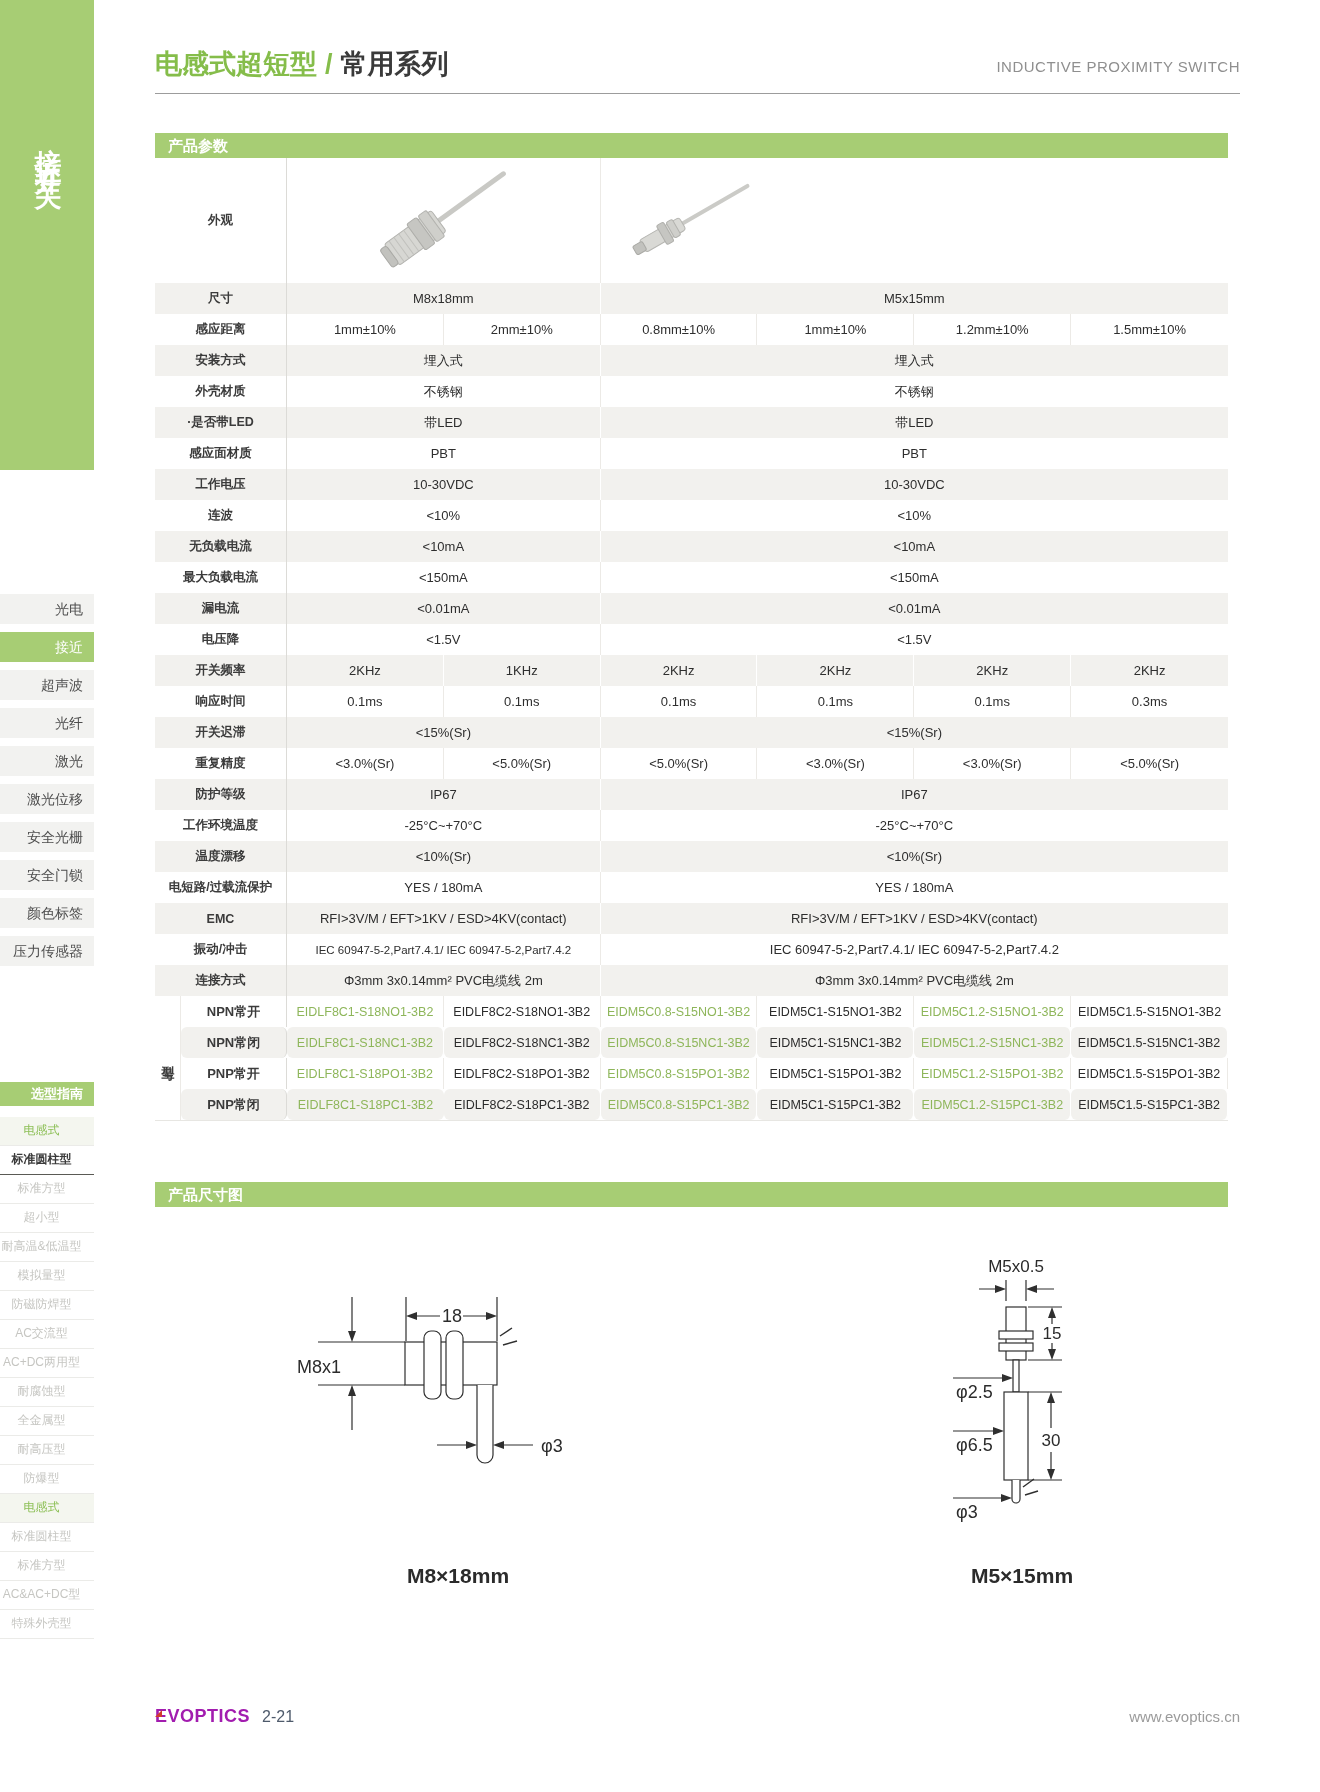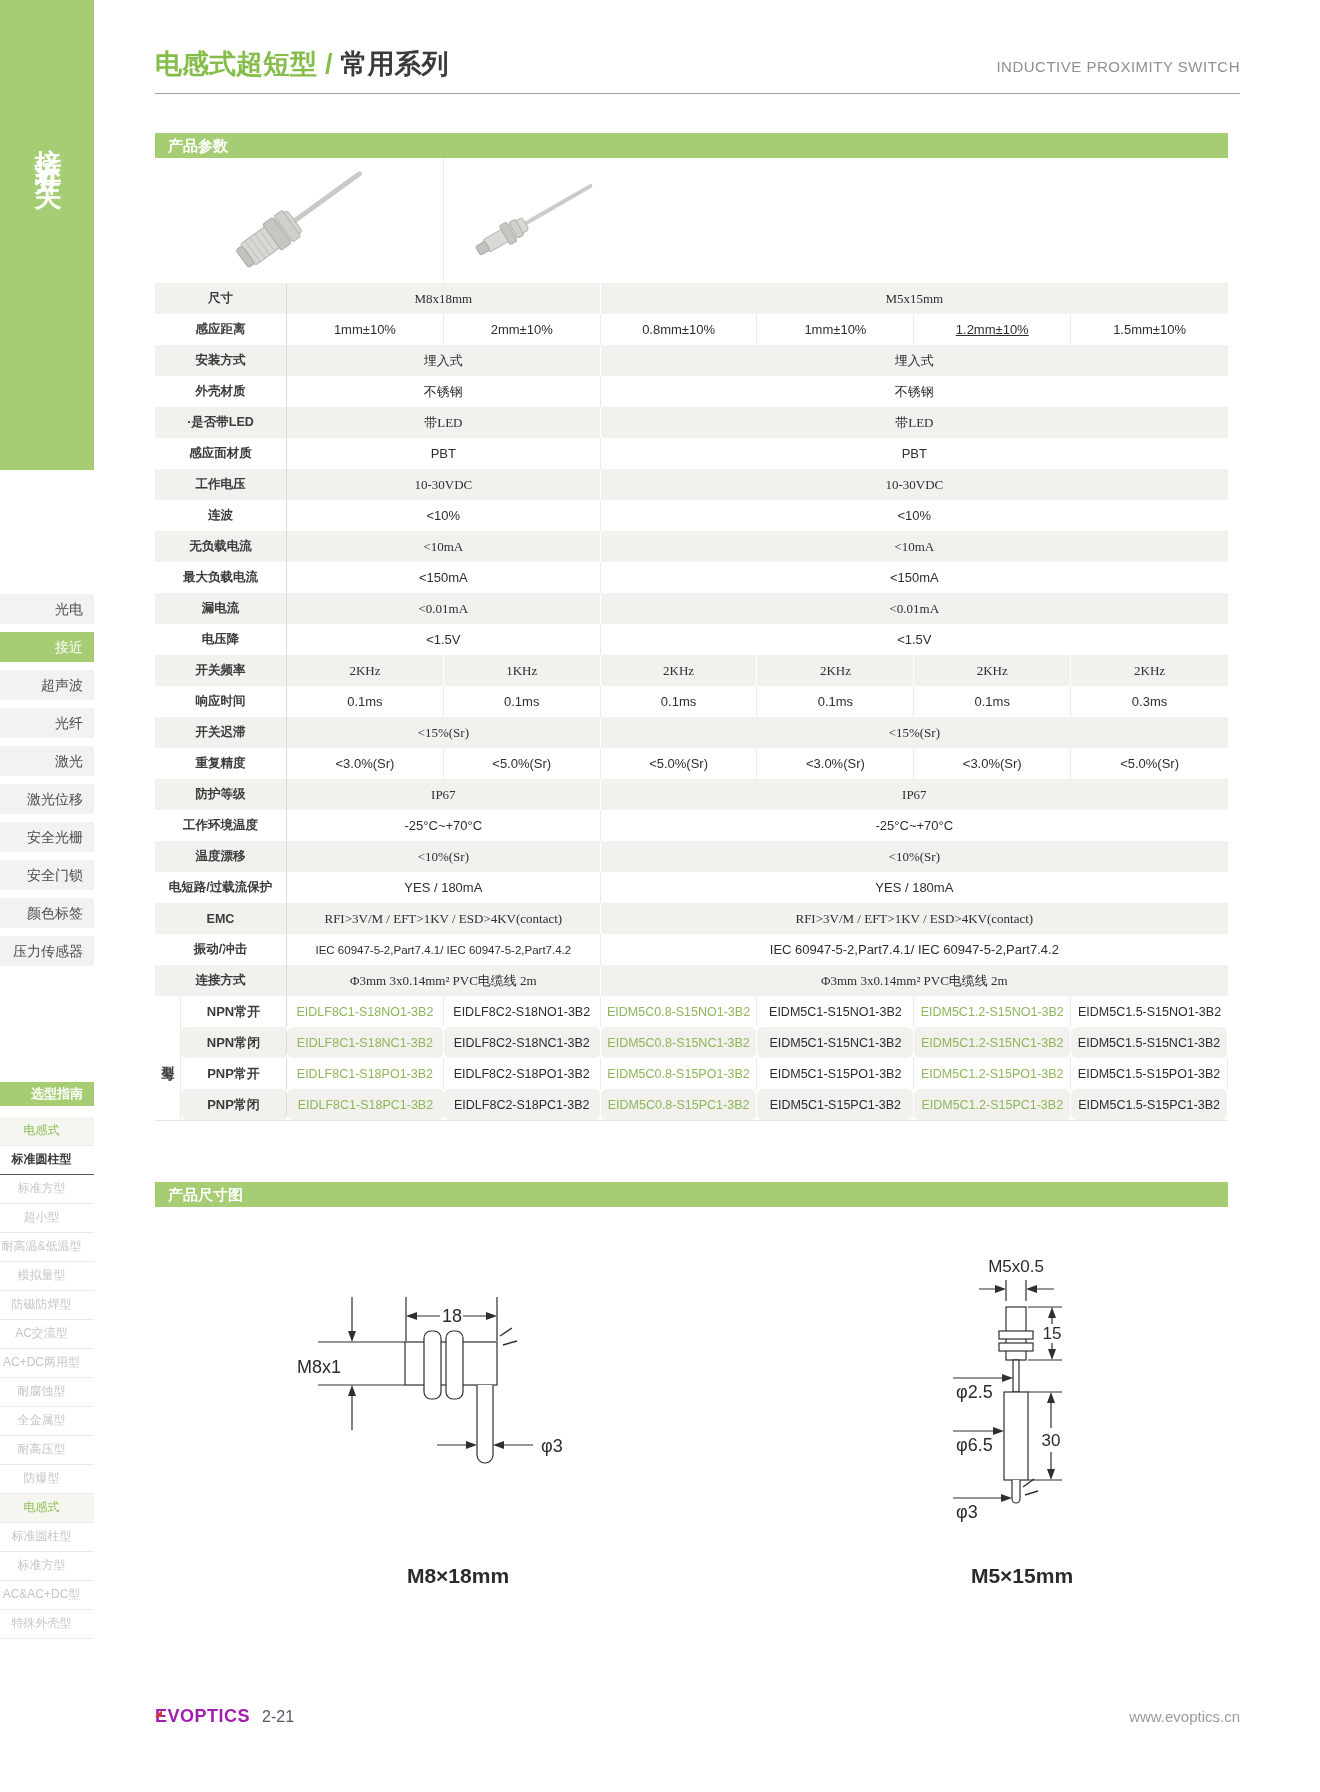--- a/index.html
+++ b/index.html
@@ -60,21 +60,21 @@
   .tlabel{
     display:flex;align-items:center;justify-content:center;
     font-size:12.5px;font-weight:bold;color:#3b3b3b;
     border-right:1px solid #dcdbd7;box-sizing:border-box;text-align:center;
   }
   .tcell{
     display:flex;align-items:center;justify-content:center;
     font-size:13px;color:#2e2e2e;border-right:1px solid #eceae6;box-sizing:border-box;
     white-space:nowrap;
   }
-  .trow.shade .tcell{border-right-color:#ffffff;font-family:Liberation Serif, serif;}
+  .trow.shade .tcell{border-right-color:#ffffff;}
   .trow .tcell:last-child{border-right:none;}
   .tcell.small{font-size:11.5px;}
   
   .model-block{
     display:grid;grid-template-columns:26px 106px repeat(6,1fr);
     grid-auto-rows:31px;border-bottom:1px solid #e7e6e2;
   }
   .model-group{
     grid-row:1 / span 4;display:flex;align-items:center;justify-content:center;
     writing-mode:vertical-rl;font-size:13px;font-weight:bold;color:#3b3b3b;
@@ -152,20 +152,21 @@
 <div class="page-title">
   <span class="zh-green">电感式超短型</span><span class="divider">/</span><span class="zh-dark">常用系列</span>
 </div>
 <div class="title-en">INDUCTIVE PROXIMITY SWITCH</div>
 <div class="header-rule"></div>
 
 <div class="banner params">产品参数</div>
 
 <div class="spec-table" id="spec-rows">
   <div class="trow trow-appearance">
+    <div class="tlabel">外观</div>
     <div class="tcell" style="grid-column:span 2">
       <svg width="180" height="112" viewBox="0 0 180 112">
         <g transform="rotate(-36 85 60)">
           <line x1="88" y1="57" x2="168" y2="57" stroke="#c9c9c5" stroke-width="5" stroke-linecap="round"></line>
           <rect x="30" y="44" width="58" height="26" rx="3" fill="#d7d7d3" stroke="#b3b3af"></rect>
           <path d="M36 44 v26 M42 44 v26 M48 44 v26 M54 44 v26" stroke="#c1c1bd" fill="none"></path>
           <rect x="60" y="41" width="12" height="32" rx="2" fill="#c6c6c2" stroke="#adada9"></rect>
           <rect x="74" y="41" width="10" height="32" rx="2" fill="#cfcfcb" stroke="#b3b3af"></rect>
           <rect x="23" y="46" width="8" height="22" rx="3" fill="#c2c2be" stroke="#a9a9a5"></rect>
         </g>
@@ -187,21 +188,21 @@
       <div class="tlabel">尺寸</div>
       <div class="tcell" style="grid-column: span 2;">M8x18mm</div>
       <div class="tcell" style="grid-column: span 4;">M5x15mm</div>
     </div>
     <div class="trow">
       <div class="tlabel">感应距离</div>
       <div class="tcell" style="grid-column: span 1;">1mm±10%</div>
       <div class="tcell" style="grid-column: span 1;">2mm±10%</div>
       <div class="tcell" style="grid-column: span 1;">0.8mm±10%</div>
       <div class="tcell" style="grid-column: span 1;">1mm±10%</div>
-      <div class="tcell" style="grid-column: span 1; text-decoration: underline;">1.2mm±10%</div>
+      <div class="tcell" style="grid-column: span 1;">1.2mm±10%</div>
       <div class="tcell" style="grid-column: span 1;">1.5mm±10%</div>
     </div>
     <div class="trow shade">
       <div class="tlabel">安装方式</div>
       <div class="tcell" style="grid-column: span 2;">埋入式</div>
       <div class="tcell" style="grid-column: span 4;">埋入式</div>
     </div>
     <div class="trow">
       <div class="tlabel">外壳材质</div>
       <div class="tcell" style="grid-column: span 2;">不锈钢</div>

